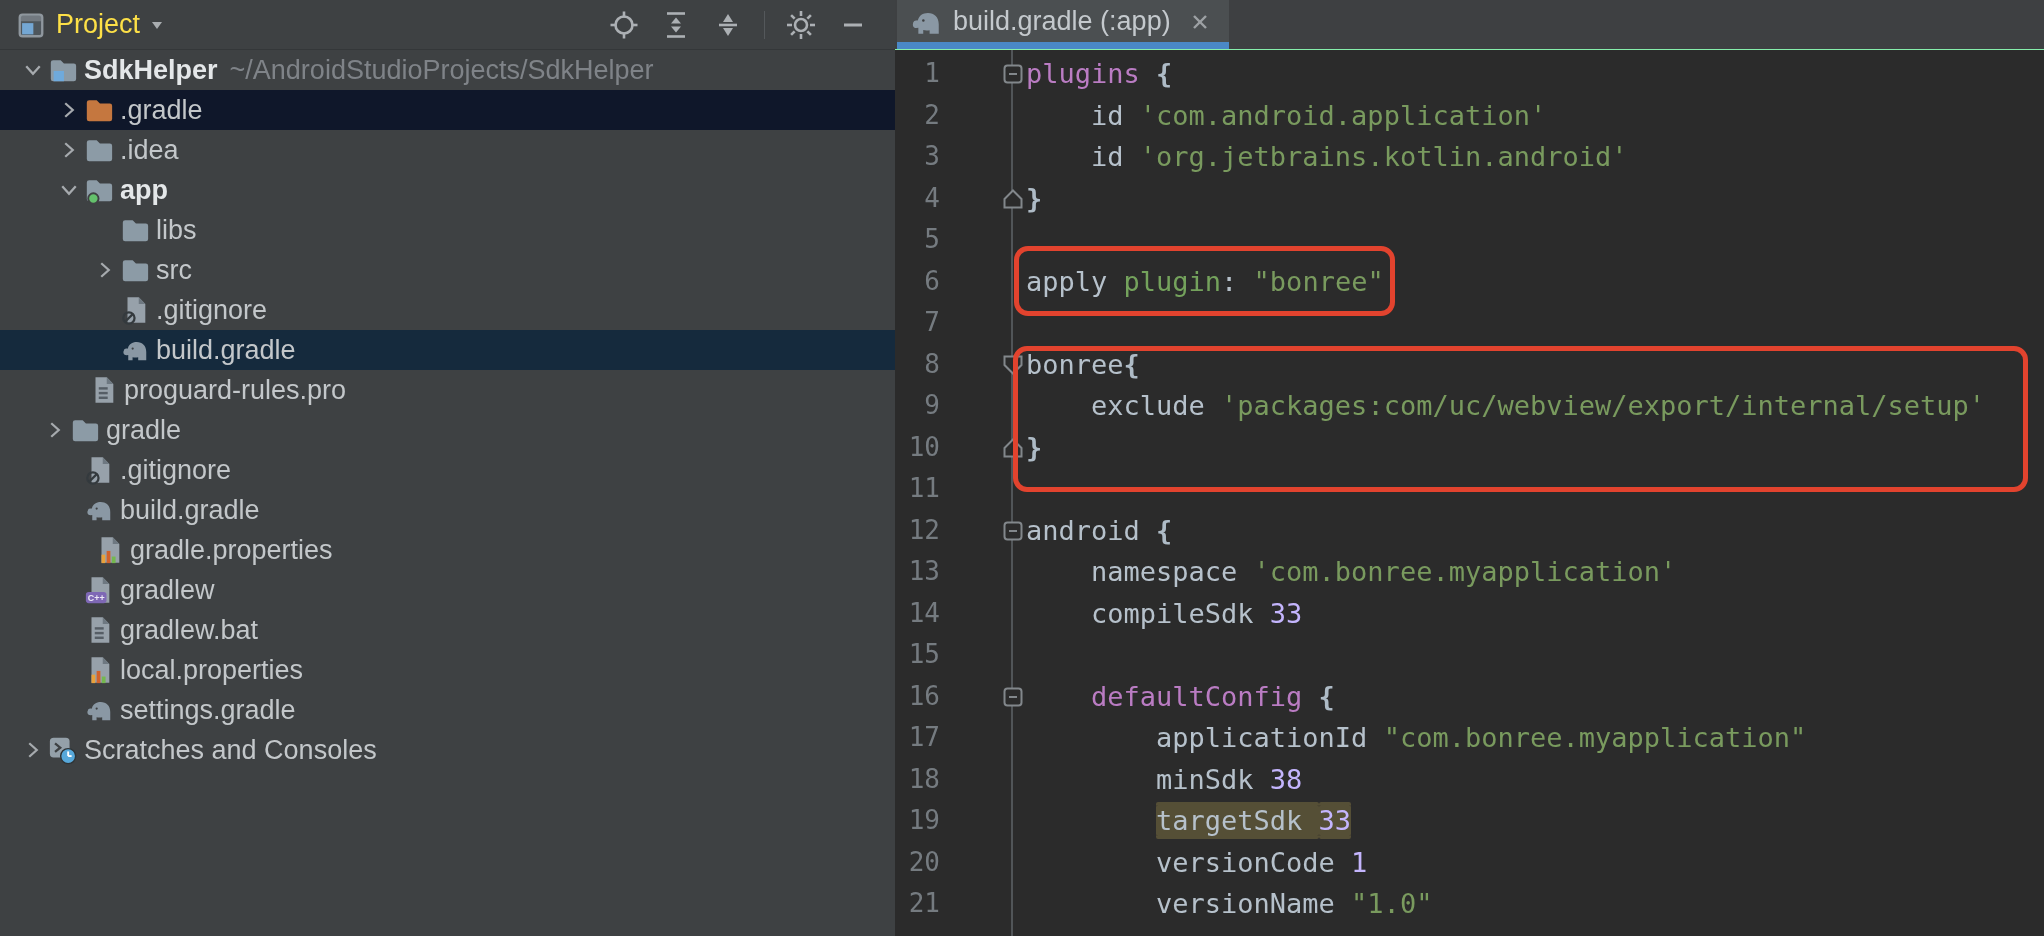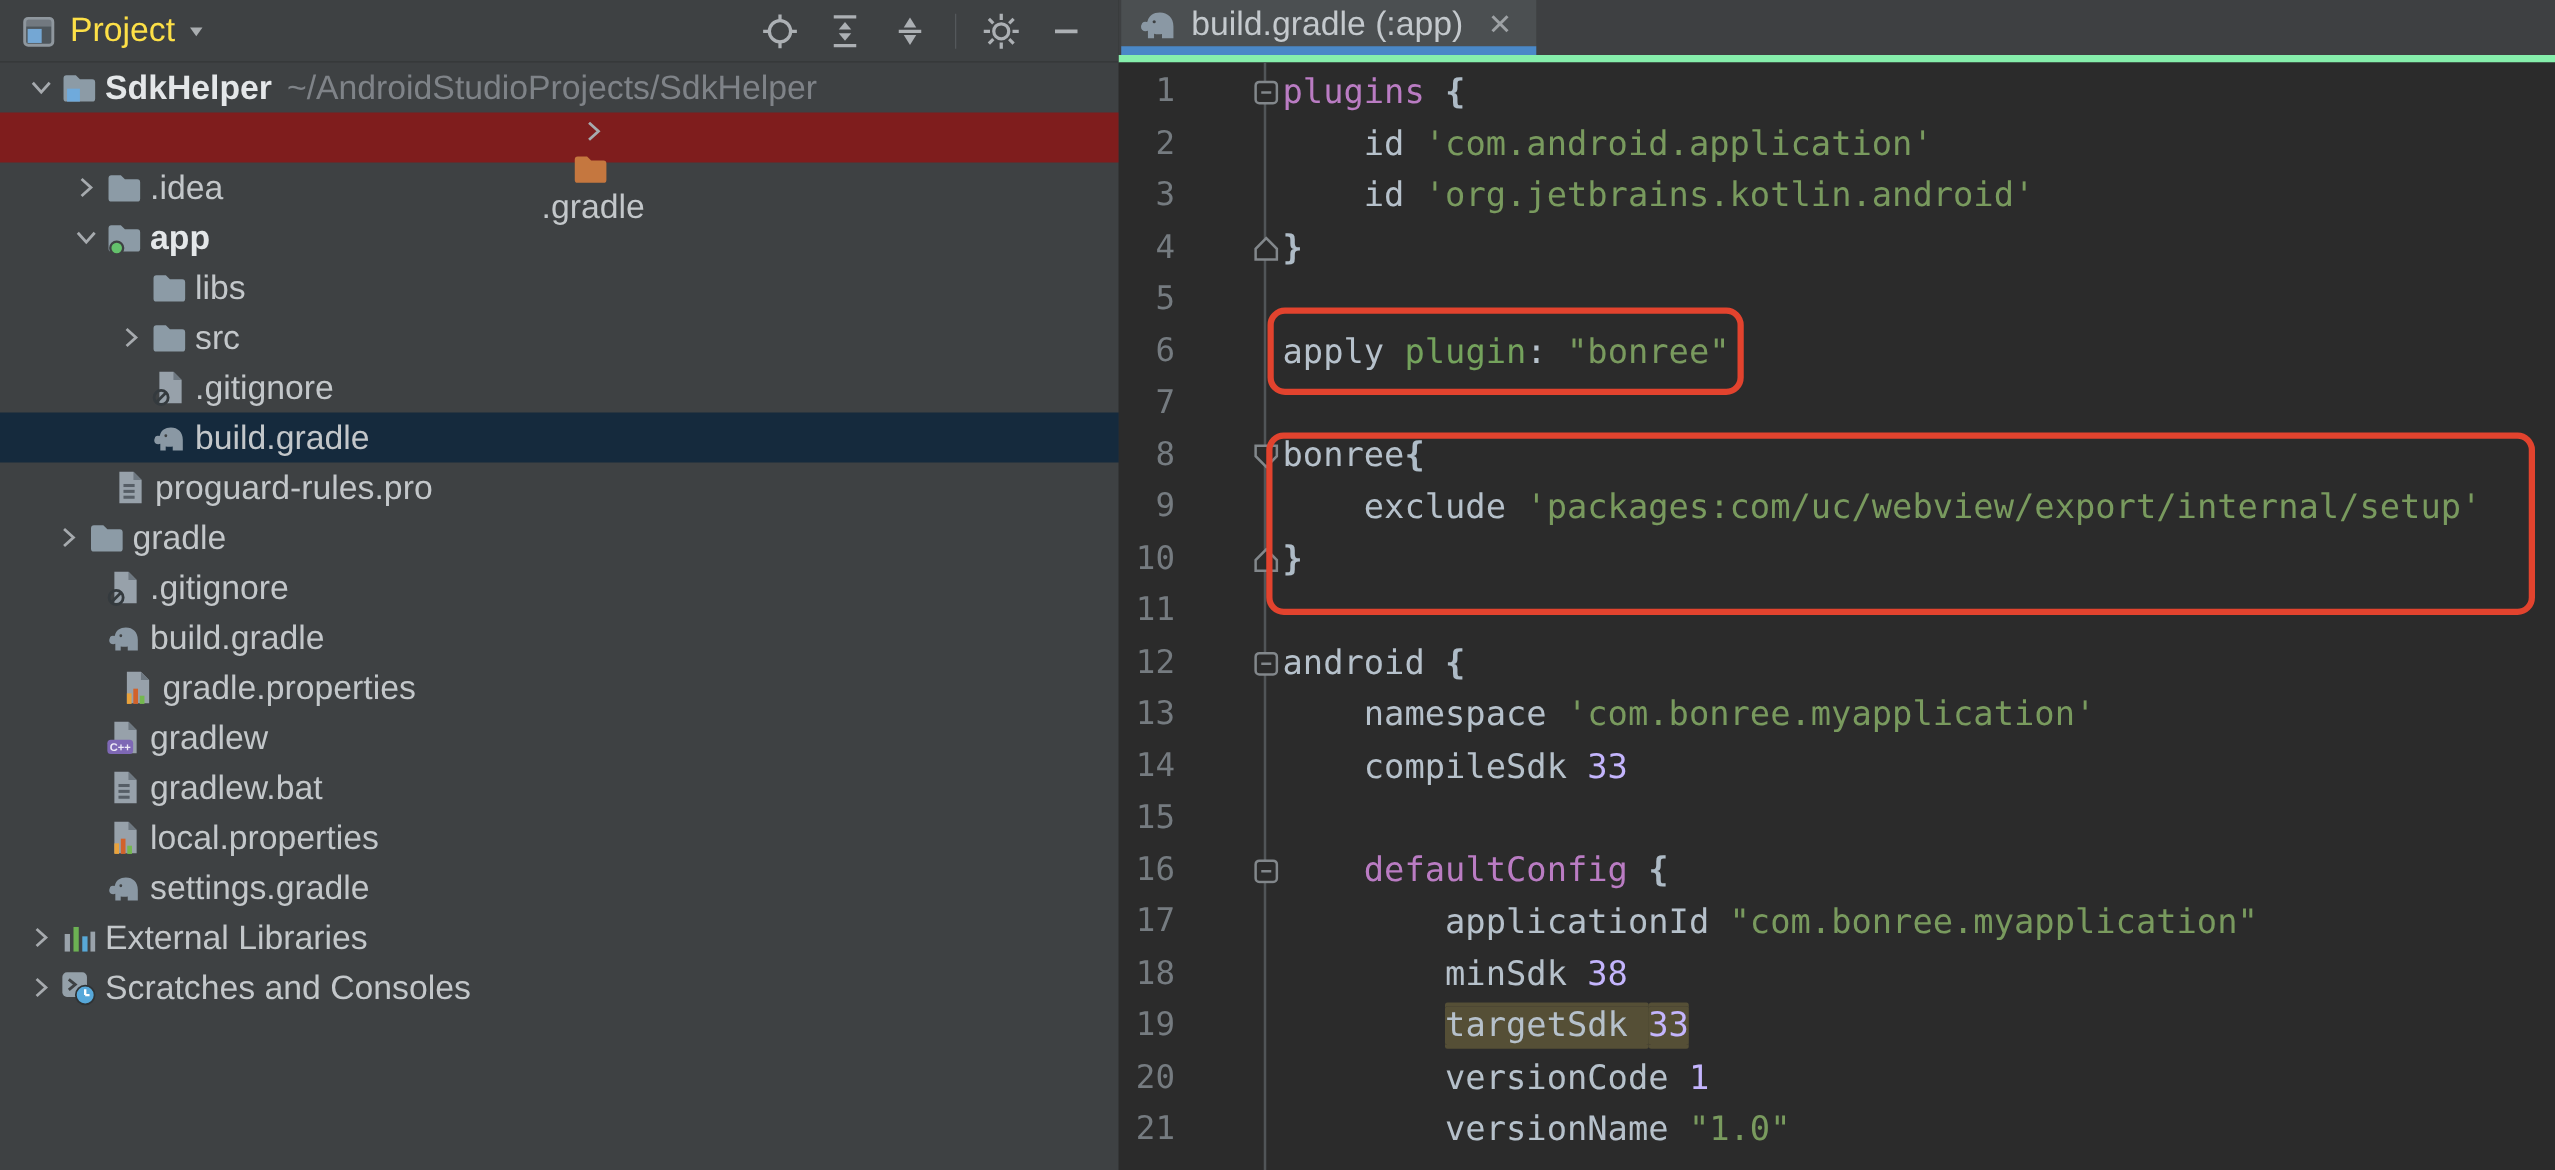--- a/index.html
+++ b/index.html
@@ -12,31 +12,31 @@
                 border-bottom:1px solid #343739;box-sizing:border-box;}
   #panel-title{font-size:27px;color:#fde047;margin:0 8px 0 10px;}
   .hdr-spacer{flex:1;}
   #panel-toolbar{display:flex;align-items:center;gap:20px;margin-right:26px;}
   .tb-icon{width:32px;height:32px;display:flex;align-items:center;justify-content:center;cursor:pointer;}
   .tb-sep{width:1px;height:28px;background:#54585B;}
 
   
   #tree{position:absolute;top:50px;left:0;right:0;}
   .tree-row{height:40px;display:flex;align-items:center;box-sizing:border-box;width:895px;}
-  .tree-row.hover{background:#7f1d1d;flex-direction:column;}
+  .tree-row.hover{background:#0f172a;}
   .tree-row.selected{background:#152A3D;}
   .chev{width:30px;height:30px;flex:none;display:flex;align-items:center;justify-content:center;}
   .t-icon{width:30px;height:30px;flex:none;margin-right:6px;display:flex;align-items:center;justify-content:center;}
   .t-label{font-size:27px;color:#C3C7CA;white-space:pre;}
   .t-label.bold{font-weight:bold;color:#E4E7E9;}
   .t-path{font-size:27px;color:#7F8388;margin-left:12px;white-space:pre;}
 
   
   #editor{position:absolute;left:895px;top:0;right:0;bottom:0;}
-  #tabbar{height:50px;background:#3E4042;border-bottom:6px solid #86efac;box-sizing:border-box;
+  #tabbar{height:50px;background:#3E4042;border-bottom:1px solid #86efac;box-sizing:border-box;
           display:flex;align-items:stretch;}
   #tab-active{position:relative;margin-left:2px;background:#4B4F51;display:flex;align-items:center;
               padding:0 16px 6px 12px;cursor:pointer;}
   #tab-underline{position:absolute;left:0;right:0;bottom:0;height:7px;background:#4A88C7;}
   #tab-label{font-size:27px;color:#C4C9CD;margin:0 16px 0 10px;white-space:pre;}
 
   #editor-body{position:absolute;left:0;top:50px;right:0;bottom:0;background:#2B2B2B;}
   #fold-guide{position:absolute;left:116px;top:0;bottom:0;width:2px;background:#515558;}
   #code-area{position:relative;padding-top:3px;}
   .cline{height:41.5px;display:flex;white-space:pre;position:relative;}
@@ -332,36 +332,20 @@
         <div class="tree-row" style="padding-left: 54px;">
           <span class="chev"></span>
           <span class="t-icon">
             <svg width="30" height="30" viewBox="0 0 32 32">
               <path d="M28 27 v-9 c0-6.5-4.2-10.5-10.2-10.5 c-5 0-8.2 2.6-9.2 6.2 l-.4 1 c-2.8.2-4.6 1.6-4.6 3.8 0 1.9 1.4 3.2 3.5 3.2 l1.7-.4 V27 h4.6 v-3.4 c1.9.5 4.1.5 6 .1 V27 Z" fill="#8A98A4"></path>
               <circle cx="6.8" cy="17.2" r="2" fill="none" stroke="#8A98A4" stroke-width="1.4"></circle>
               <circle cx="13.5" cy="14.5" r="1.2" fill="#3E4143"></circle>
             </svg>
           </span>
           <span class="t-label">settings.gradle</span>
-        </div>
-        <div class="tree-row" style="padding-left: 18px;">
-          <span class="chev">
-            <svg width="24" height="24" viewBox="0 0 32 32">
-              <path d="M11 7 L21 16 L11 25" fill="none" stroke="#A6AAAE" stroke-width="3"></path>
-            </svg>
-          </span>
-          <span class="t-icon">
-            <svg width="30" height="30" viewBox="0 0 32 32">
-              <rect x="4" y="13" width="4.5" height="15" fill="#9AA3AB"></rect>
-              <rect x="11.5" y="7" width="4.5" height="21" fill="#6CB153"></rect>
-              <rect x="19" y="15" width="4.5" height="13" fill="#58A8D7"></rect>
-              <rect x="26" y="11" width="4" height="17" fill="#9AA3AB"></rect>
-            </svg>
-          </span>
-          <span class="t-label">External Libraries</span>
         </div>
         <div class="tree-row" style="padding-left: 18px;">
           <span class="chev">
             <svg width="24" height="24" viewBox="0 0 32 32">
               <path d="M11 7 L21 16 L11 25" fill="none" stroke="#A6AAAE" stroke-width="3"></path>
             </svg>
           </span>
           <span class="t-icon">
             <svg width="30" height="30" viewBox="0 0 32 32">
               <rect x="2" y="3" width="21" height="21" rx="4" fill="#94A0A9"></rect>

